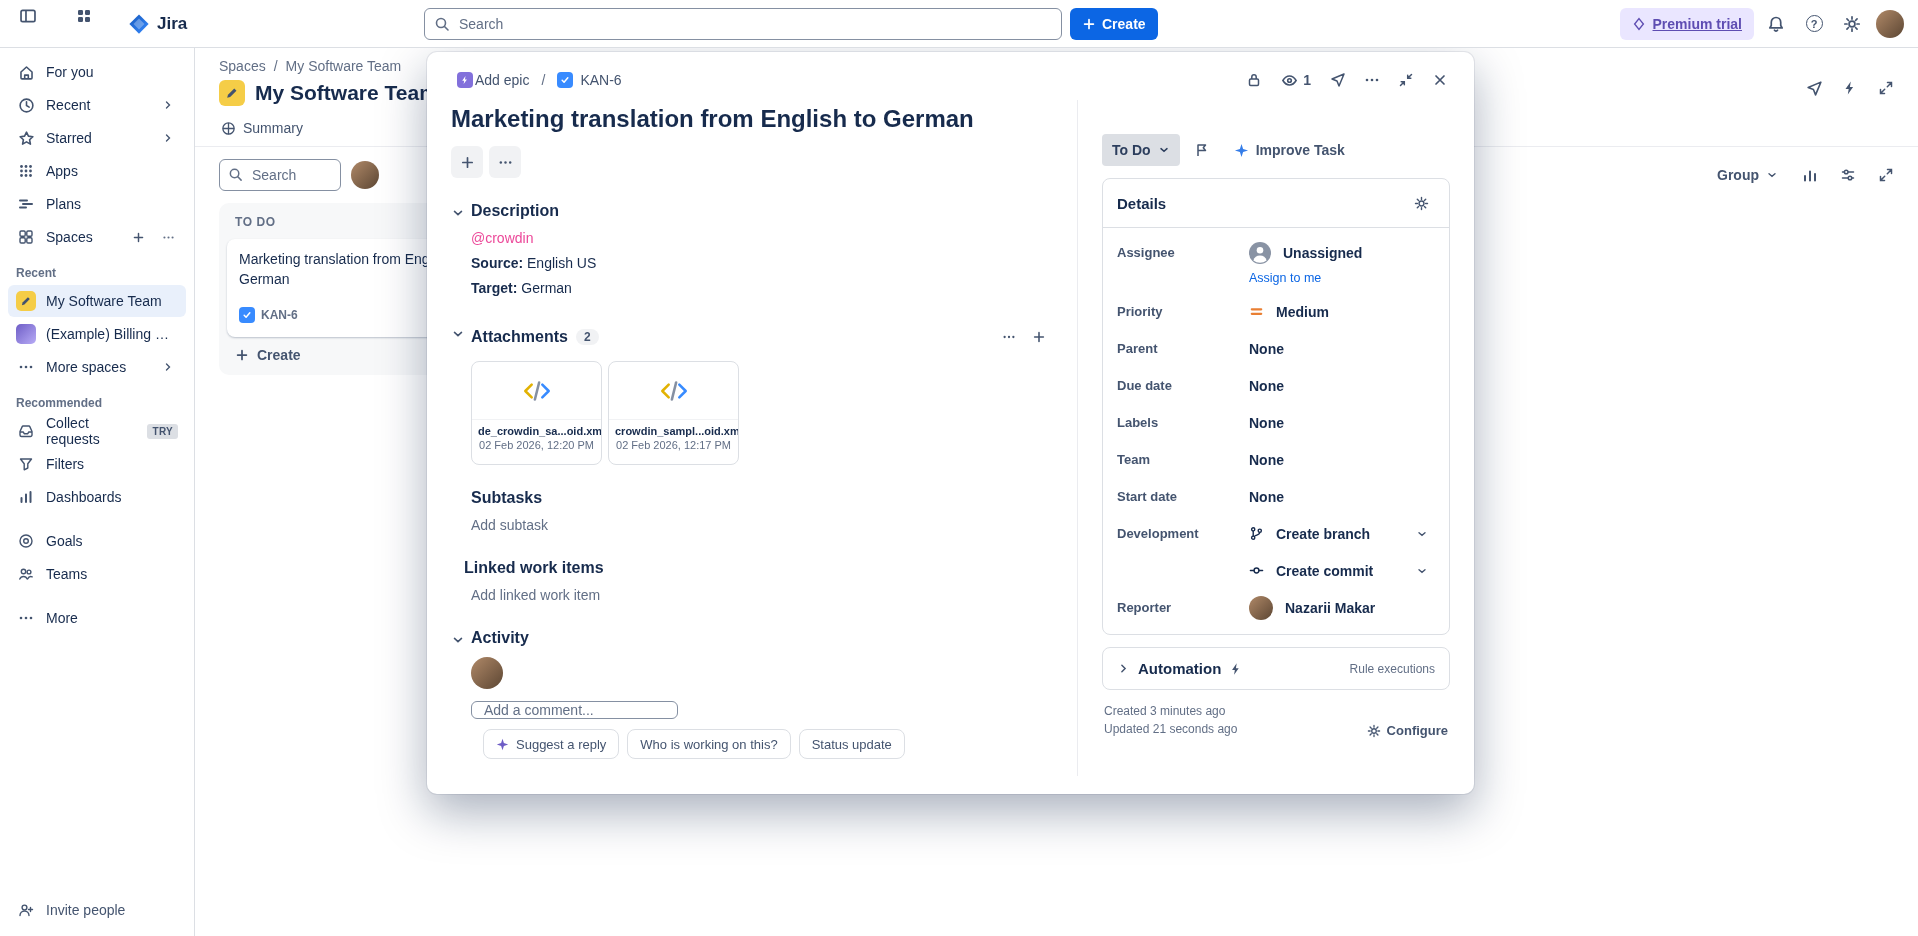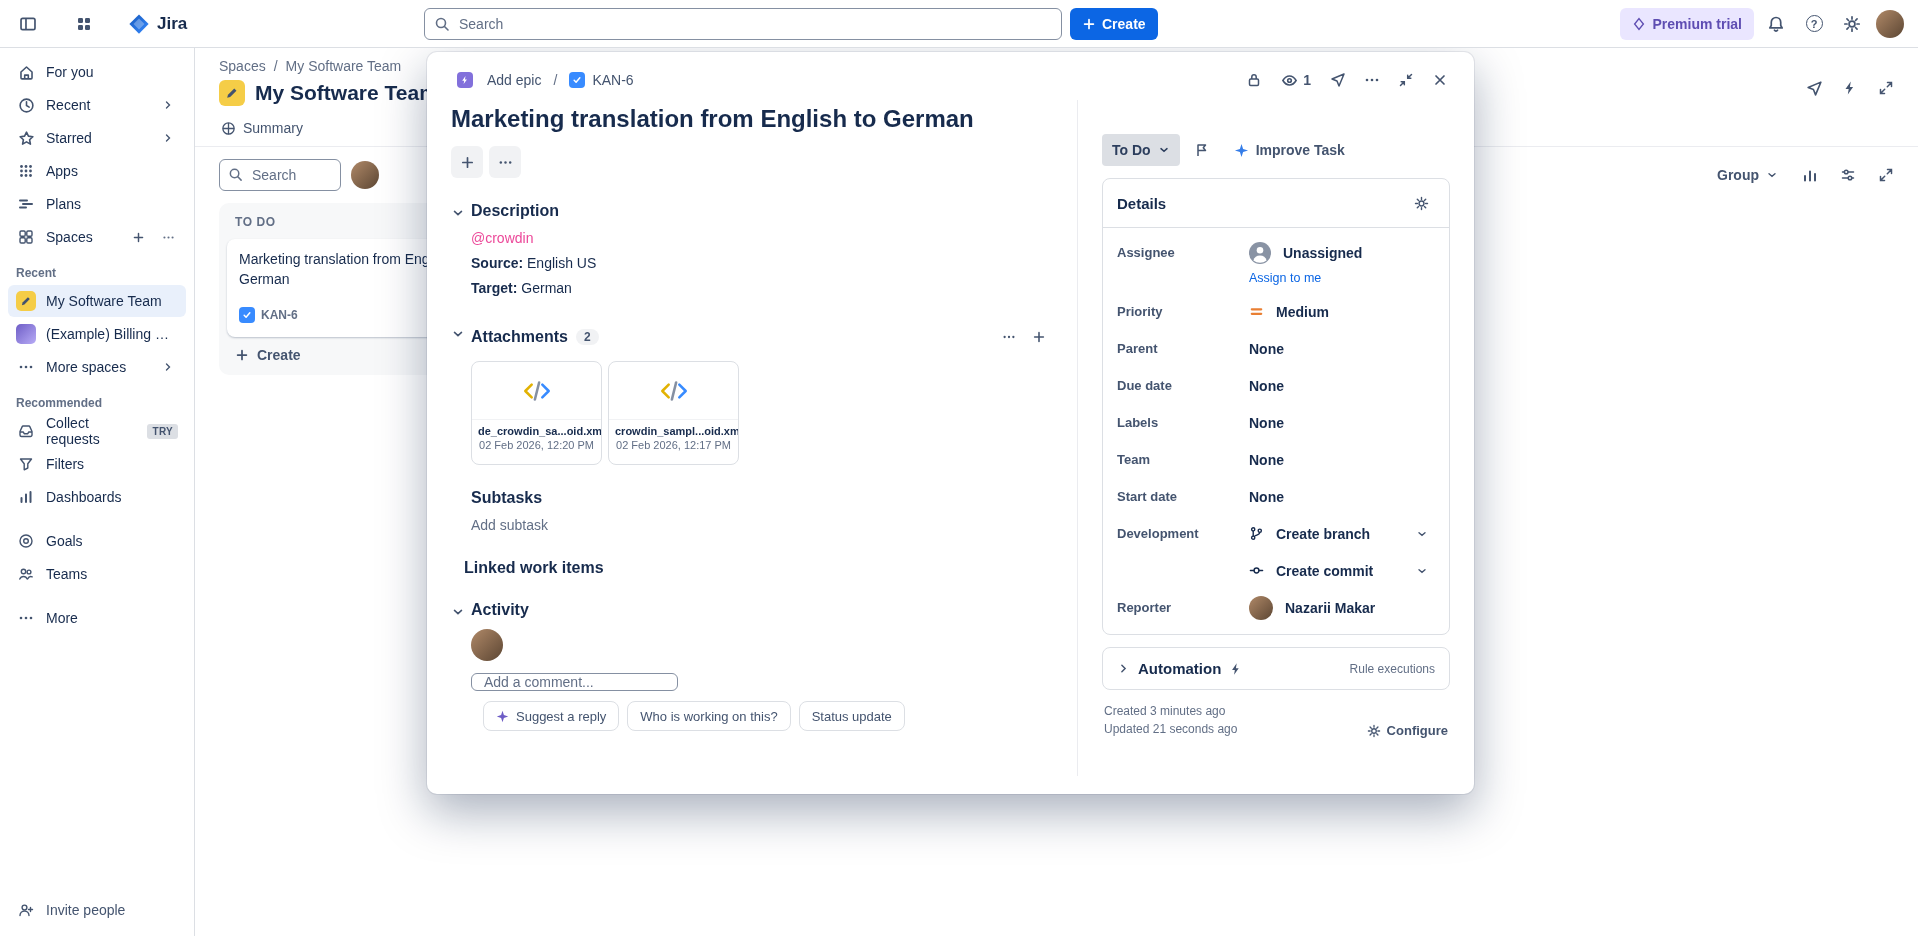--- a/index.html
+++ b/index.html
@@ -4,29 +4,29 @@
 <style>
   * { margin:0; padding:0; box-sizing:border-box; }
   html,body { width:1918px; height:936px; overflow:hidden; }
   body { font-family:"Liberation Sans", sans-serif; font-size:14px; color:#172B4D; background:#fff; }
   button { font:inherit; cursor:pointer; }
   .icon { display:inline-flex; align-items:center; justify-content:center; flex:none; color:inherit; }
   svg { display:block; }
   .ibtn { display:inline-flex; align-items:center; justify-content:center; width:32px; height:32px; border:none; background:transparent; border-radius:6px; color:#44546F; }
 
   
-  .topbar { position:relative; height:48px; display:flex; align-items:center; padding:0 12px; border-bottom:1px solid #DCDFE4; background:#fff; z-index:40;gap:24px; }
+  .topbar { position:relative; height:48px; display:flex; padding:0 12px; border-bottom:1px solid #DCDFE4; background:#fff; z-index:40;gap:24px; }
   .brand { display:flex; align-items:center; gap:7px; font-weight:700; font-size:17px; padding:0 10px 0 4px; color:#172B4D; }
   .topbar-search { position:absolute; left:424px; top:8px; width:638px; height:32px; }
   .topbar-search input { width:100%; height:100%; border:1px solid #8590A2; border-radius:6px; padding:0 10px 0 34px; font:inherit; font-size:14px; color:#172B4D; background:#fff; }
   .topbar-search .icon { position:absolute; left:10px; top:8px; color:#626F86; }
   input::placeholder { color:#626F86; }
   .create-btn { position:absolute; left:1070px; top:8px; height:32px; padding:0 12px; background:#0C66E4; color:#fff; border:none; border-radius:6px; font-weight:600; display:flex; align-items:center; gap:6px; font-size:14px; }
   .topbar-right { margin-left:auto; display:flex; align-items:center; gap:6px; }
-  .premium-btn { height:32px; padding:0 12px; border-radius:6px; border:none; background:#EAE6FF; color:#5E4DB2; font-weight:600; display:flex; gap:7px; align-items:center; font-size:14px; }
+  .premium-btn { height:32px; padding:0 12px; border-radius:6px; border:none; background:#EAE6FF; color:#5E4DB2; font-weight:600; display:flex; gap:7px; align-items:center; font-size:14px;text-decoration:underline; }
   .help-circle { width:17px; height:17px; border:1.6px solid #44546F; border-radius:50%; font-size:11px; font-weight:700; display:flex; align-items:center; justify-content:center; color:#44546F; }
   .avatar { border-radius:50%; background:linear-gradient(135deg,#B08968,#5C4633); flex:none; }
   .avatar.a28 { width:28px; height:28px; }
   .avatar.a24 { width:24px; height:24px; }
   .avatar.a32 { width:32px; height:32px; }
 
   
   .shell { display:flex; height:888px; }
   .sidebar { width:195px; border-right:1px solid #DCDFE4; padding:8px 8px 10px; display:flex; flex-direction:column; gap:1px; background:#fff; z-index:20; }
   .side-item { display:flex; align-items:center; gap:10px; height:32px; padding:0 8px; border-radius:6px; font-size:14px; color:#172B4D; cursor:pointer; }
@@ -68,21 +68,21 @@
   .card-foot { display:flex; align-items:center; gap:6px; margin-top:14px; }
   .card-key { color:#626F86; font-size:12px; font-weight:600; }
   .card-foot .avatar { margin-left:auto; }
   .col-create { display:flex; gap:8px; align-items:center; color:#44546F; font-weight:600; padding:10px 8px 4px; border:none; background:transparent; }
   .type-badge { width:16px; height:16px; border-radius:4px; background:#388BFF; display:flex; align-items:center; justify-content:center; }
   .epic-badge { width:16px; height:16px; border-radius:4px; background:#8270DB; display:flex; align-items:center; justify-content:center; }
 
   
   .modal { position:absolute; left:232px; top:4px; width:1047px; height:742px; background:#fff; border-radius:10px; box-shadow:0 0 0 1px rgba(9,30,66,.08), 0 18px 48px rgba(9,30,66,.35); z-index:30; display:flex; flex-direction:column; }
   .modal-head { display:flex; align-items:center; gap:4px; padding:12px 18px 4px 24px; }
-  .epic-btn { display:flex; gap:14px; align-items:center; color:#44546F; font-weight:500; border:none; background:none; padding:4px 6px; border-radius:4px;text-align:right; }
+  .epic-btn { display:flex; gap:2px; align-items:center; color:#44546F; font-weight:500; border:none; background:none; padding:4px 6px; border-radius:4px;text-align:right; }
   .crumb-sep { color:#626F86; padding:0 2px; }
   .key-link { display:flex; gap:7px; align-items:center; color:#44546F; font-weight:500; padding:4px 6px; border-radius:4px; cursor:pointer; }
   .modal-head-right { margin-left:auto; display:flex; align-items:center; gap:2px; }
   .watchers { display:flex; align-items:center; gap:5px; padding:0 9px; height:32px; font-weight:600; color:#44546F; border:none; background:transparent; border-radius:6px; }
   .modal-body { display:flex; padding:0 24px 18px 24px; flex:1; min-height:0; }
   .mleft { flex:1; padding-right:24px; border-right:1px solid #EBECF0; min-width:0; }
   .mright { width:372px; padding-left:24px; padding-top:34px; }
   .issue-title { font-size:24px; font-weight:700; line-height:30px; padding:4px 0 10px; }
   .title-actions { display:flex; gap:6px; margin:2px 0 2px; }
   .sq { background:#F1F2F4; }
@@ -689,20 +689,21 @@
           </div>
 
           <div class="sec-head" style="margin-left:20px;">
             <span class="sec-title">Subtasks</span>
           </div>
           <div class="placeholder-line" style="margin-left:20px;">Add subtask</div>
 
           <div class="sec-head" style="margin-left:13px;">
             <span class="sec-title">Linked work items</span>
           </div>
+          <div class="placeholder-line" style="margin-left:20px;">Add linked work item</div>
 
           <div class="sec-head" style="margin-left:20px;">
             <span class="sec-caret icon">
                 <svg width="14" height="14" viewBox="0 0 16 16" fill="none" stroke="currentColor" stroke-width="1.8" stroke-linecap="round">
                   <path d="M4 6.2l4 3.6 4-3.6"></path>
                 </svg>
               </span>
             <span class="sec-title">Activity</span>
           </div>
           <div class="comment-row" style="margin-left:20px;">

